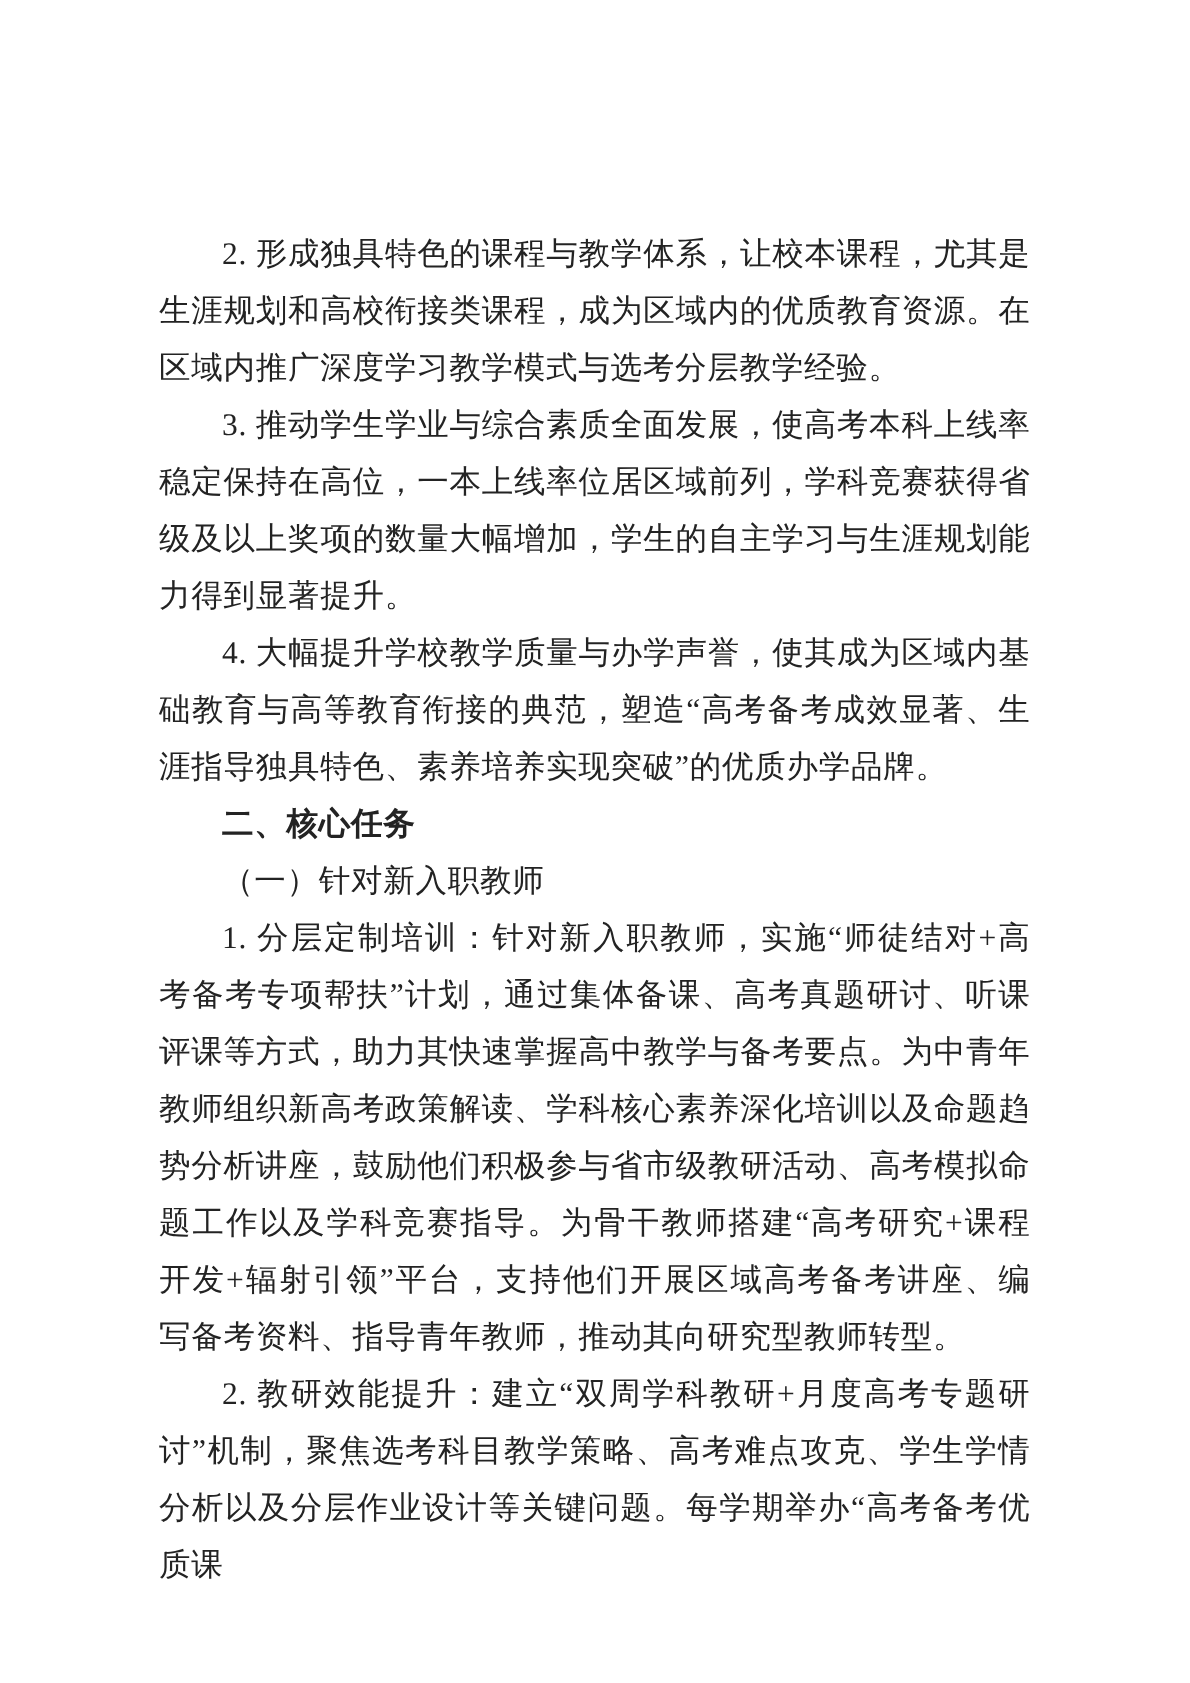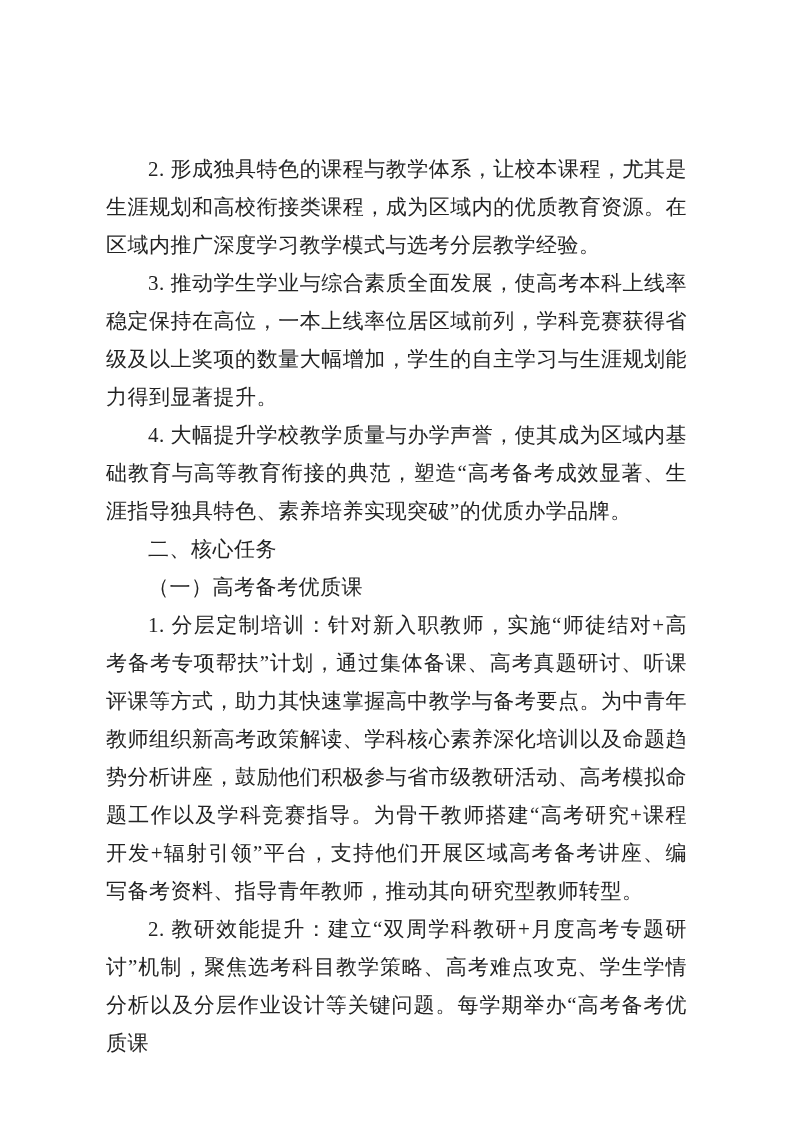--- a/index.html
+++ b/index.html
@@ -27,32 +27,32 @@
     text-align: justify;
     text-justify: inter-character;
   }
   .content p {
     margin: 0;
     padding: 0;
     text-indent: 2em;
     word-break: break-all;
   }
   .content p.heading1 {
-    font-weight: normal;
+    font-weight: bold;
   }
   .content p.heading2 {
     font-weight: normal;
   }
 </style>
 </head>
 <body>
 
 <div class="page">
   <div class="content">
     <p class="body-para">2. 形成独具特色的课程与教学体系，让校本课程，尤其是生涯规划和高校衔接类课程，成为区域内的优质教育资源。在区域内推广深度学习教学模式与选考分层教学经验。</p>
     <p class="body-para">3. 推动学生学业与综合素质全面发展，使高考本科上线率稳定保持在高位，一本上线率位居区域前列，学科竞赛获得省级及以上奖项的数量大幅增加，学生的自主学习与生涯规划能力得到显著提升。</p>
     <p class="body-para">4. 大幅提升学校教学质量与办学声誉，使其成为区域内基础教育与高等教育衔接的典范，塑造“高考备考成效显著、生涯指导独具特色、素养培养实现突破”的优质办学品牌。</p>
     <p class="heading1">二、核心任务</p>
-    <p class="heading2">（一）高考备考优质课</p>
+    <p class="heading2">（一）针对新入职教师</p>
     <p class="body-para">1. 分层定制培训：针对新入职教师，实施“师徒结对+高考备考专项帮扶”计划，通过集体备课、高考真题研讨、听课评课等方式，助力其快速掌握高中教学与备考要点。为中青年教师组织新高考政策解读、学科核心素养深化培训以及命题趋势分析讲座，鼓励他们积极参与省市级教研活动、高考模拟命题工作以及学科竞赛指导。为骨干教师搭建“高考研究+课程开发+辐射引领”平台，支持他们开展区域高考备考讲座、编写备考资料、指导青年教师，推动其向研究型教师转型。</p>
     <p class="body-para">2. 教研效能提升：建立“双周学科教研+月度高考专题研讨”机制，聚焦选考科目教学策略、高考难点攻克、学生学情分析以及分层作业设计等关键问题。每学期举办“高考备考优质课</p>
   </div>
 </div>
 
 </body></html>

